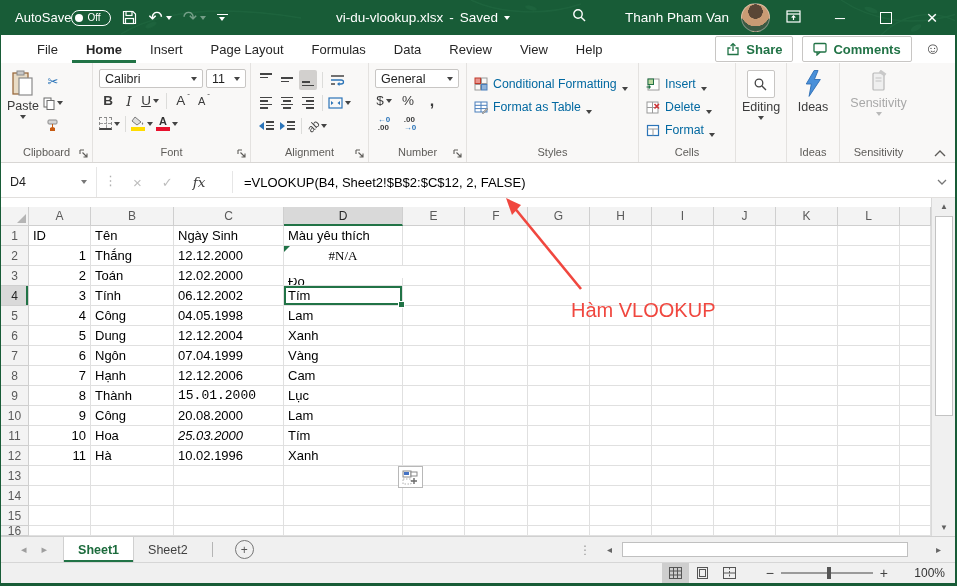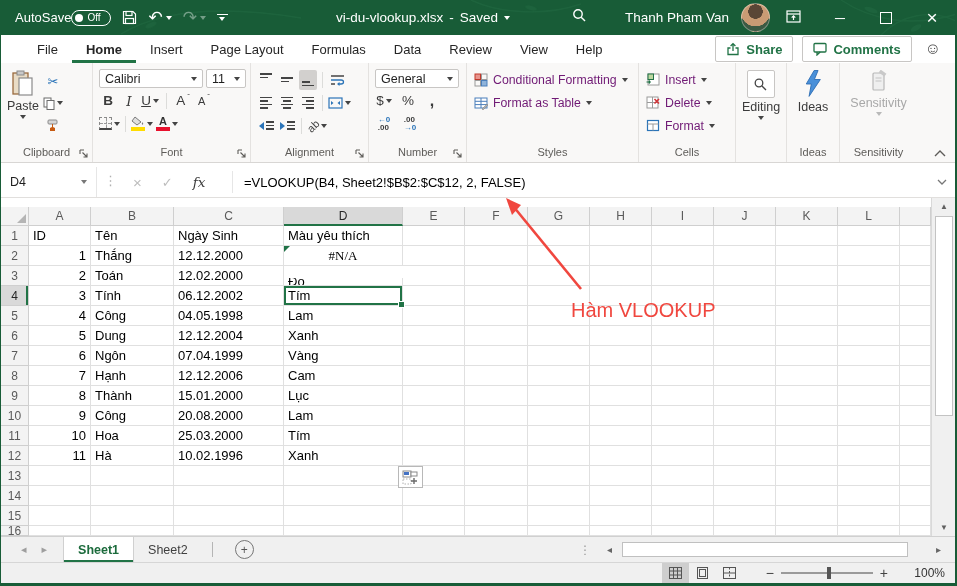--- a/index.html
+++ b/index.html
@@ -61,21 +61,21 @@
   .ab-rot{font-size:11px;color:#444;transform:rotate(-45deg);display:inline-block}
   .borders-ico{width:13px;height:13px;border:1px dashed #8a8a8a;border-bottom:2px solid #444;box-sizing:border-box;position:relative}
   .borders-ico:before{content:"";position:absolute;left:50%;top:0;bottom:0;border-left:1px dashed #9a9a9a}
   .borders-ico:after{content:"";position:absolute;top:45%;left:0;right:0;border-top:1px dashed #9a9a9a}
   .stackico{display:flex;flex-direction:column;align-items:center;line-height:1}
   .colorbar{width:14px;height:3.5px;margin-top:1px}
   .numtiny{font-size:8px;line-height:8px;text-align:left;color:#3c3c3c;font-weight:600}
   .numtiny .bl{color:#2b74b8}
   .bigbtn{display:flex;flex-direction:column;align-items:center;gap:2px;font-size:12.5px;color:#3b3b3b;padding-top:2px}
   .iconbox{width:26px;height:26px;background:#fff;border:1px solid #c8c6c4;border-radius:2px;display:flex;align-items:center;justify-content:center}
-  .listrow{display:flex;align-items:center;gap:5px;height:23px;font-size:12.3px;color:#701a75;padding-left:7px;white-space:nowrap}
+  .listrow{display:flex;align-items:flex-end;gap:5px;height:23px;font-size:12.3px;color:#0369a1;padding-left:7px;white-space:nowrap}
   .dis{color:#a8a8a8}
   .collapse-btn{position:absolute;right:9px;bottom:5px}
 
   
   .fbar{position:absolute;left:0;top:167px;right:0;height:30px;background:#fff;border-bottom:1px solid #e1dfdd}
   .namebox{position:absolute;left:0;top:0;width:96px;height:30px;display:flex;align-items:center;justify-content:space-between;padding:0 9px;box-sizing:border-box;border-right:1px solid #e6e6e6;font-size:12.5px;color:#1f1f1f}
   .fdots{position:absolute;left:103px;top:6px;color:#b0b0b0;font-size:13px}
   .fbtns{position:absolute;left:118px;top:0;height:30px;display:flex;align-items:center;gap:20px;padding-left:14px}
   .fx{font-family:"DejaVu Serif",serif;font-style:italic;font-size:13.5px;color:#3b3b3b}
   .gray{color:#bdbdbd}
@@ -778,21 +778,21 @@
           <div class="cell" style="width: 62px;"></div>
           <div class="cell" style="width: 62px;"></div>
           <div class="cell" style="width: 62px;"></div>
           <div class="cell" style="width: 62px;"></div>
           <div class="cell" style="width: 31px;"></div>
         </div>
         <div class="grow">
           <div class="rh">9</div>
           <div class="cell num" style="width: 62px;">8</div>
           <div class="cell" style="width: 83px;">Thành</div>
-          <div class="cell" style="width: 110px;">15.01.2000</div>
+          <div class="cell" style="width: 110px; font-family: Liberation Mono, monospace;">15.01.2000</div>
           <div class="cell" style="width: 119px;">Lục</div>
           <div class="cell" style="width: 62px;"></div>
           <div class="cell" style="width: 63px;"></div>
           <div class="cell" style="width: 62px;"></div>
           <div class="cell" style="width: 62px;"></div>
           <div class="cell" style="width: 62px;"></div>
           <div class="cell" style="width: 62px;"></div>
           <div class="cell" style="width: 62px;"></div>
           <div class="cell" style="width: 62px;"></div>
           <div class="cell" style="width: 31px;"></div>
@@ -810,21 +810,21 @@
           <div class="cell" style="width: 62px;"></div>
           <div class="cell" style="width: 62px;"></div>
           <div class="cell" style="width: 62px;"></div>
           <div class="cell" style="width: 62px;"></div>
           <div class="cell" style="width: 31px;"></div>
         </div>
         <div class="grow">
           <div class="rh">11</div>
           <div class="cell num" style="width: 62px;">10</div>
           <div class="cell" style="width: 83px;">Hoa</div>
-          <div class="cell" style="width: 110px;">25.03.2000</div>
+          <div class="cell" style="width: 110px; font-style: italic;">25.03.2000</div>
           <div class="cell" style="width: 119px;">Tím</div>
           <div class="cell" style="width: 62px;"></div>
           <div class="cell" style="width: 63px;"></div>
           <div class="cell" style="width: 62px;"></div>
           <div class="cell" style="width: 62px;"></div>
           <div class="cell" style="width: 62px;"></div>
           <div class="cell" style="width: 62px;"></div>
           <div class="cell" style="width: 62px;"></div>
           <div class="cell" style="width: 62px;"></div>
           <div class="cell" style="width: 31px;"></div>

